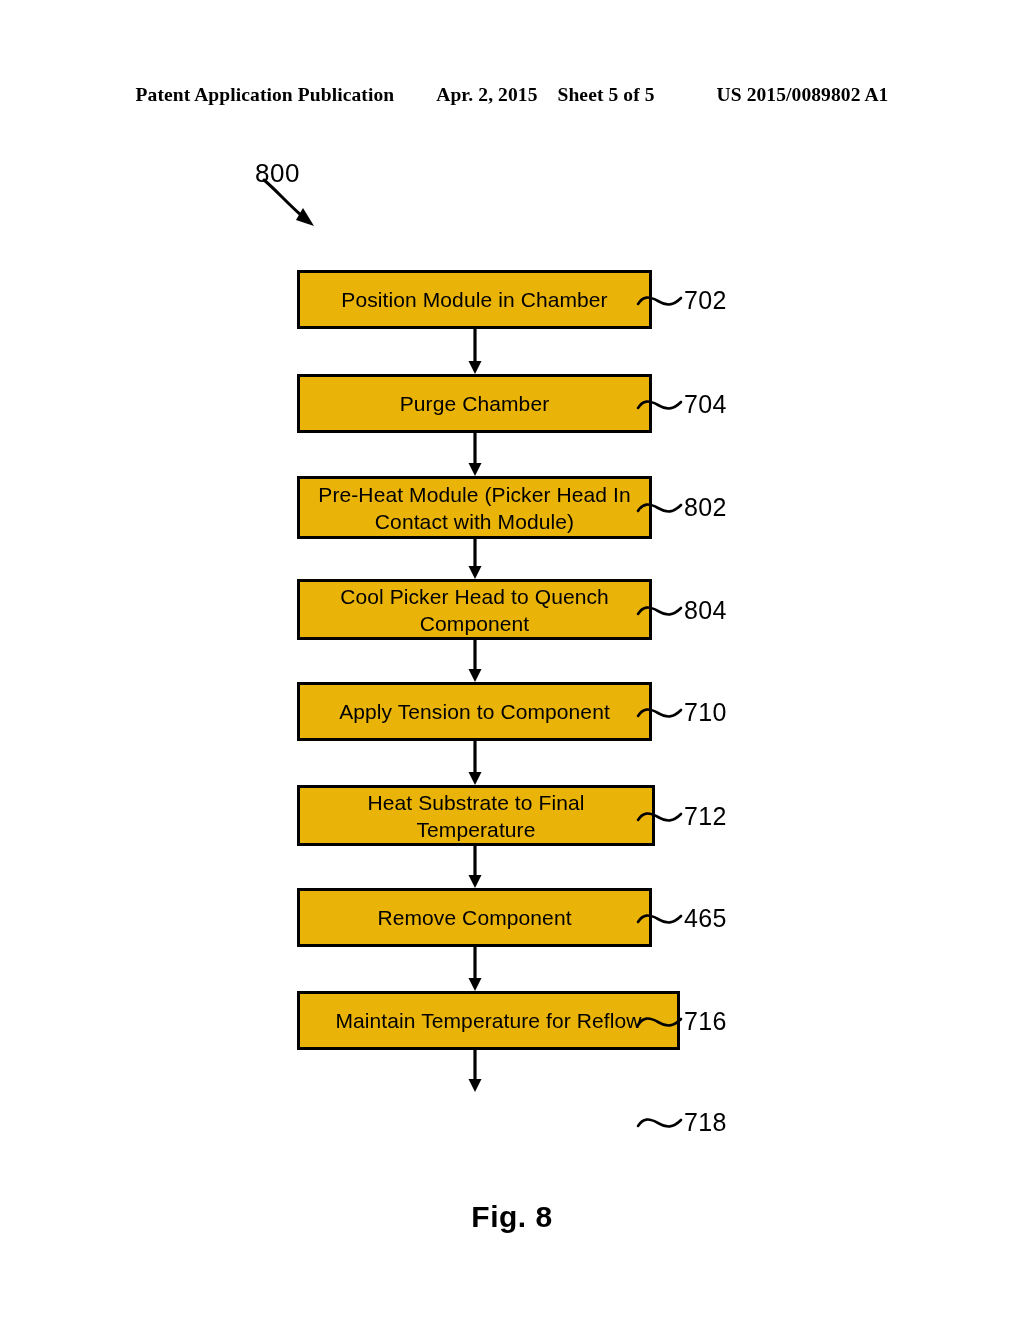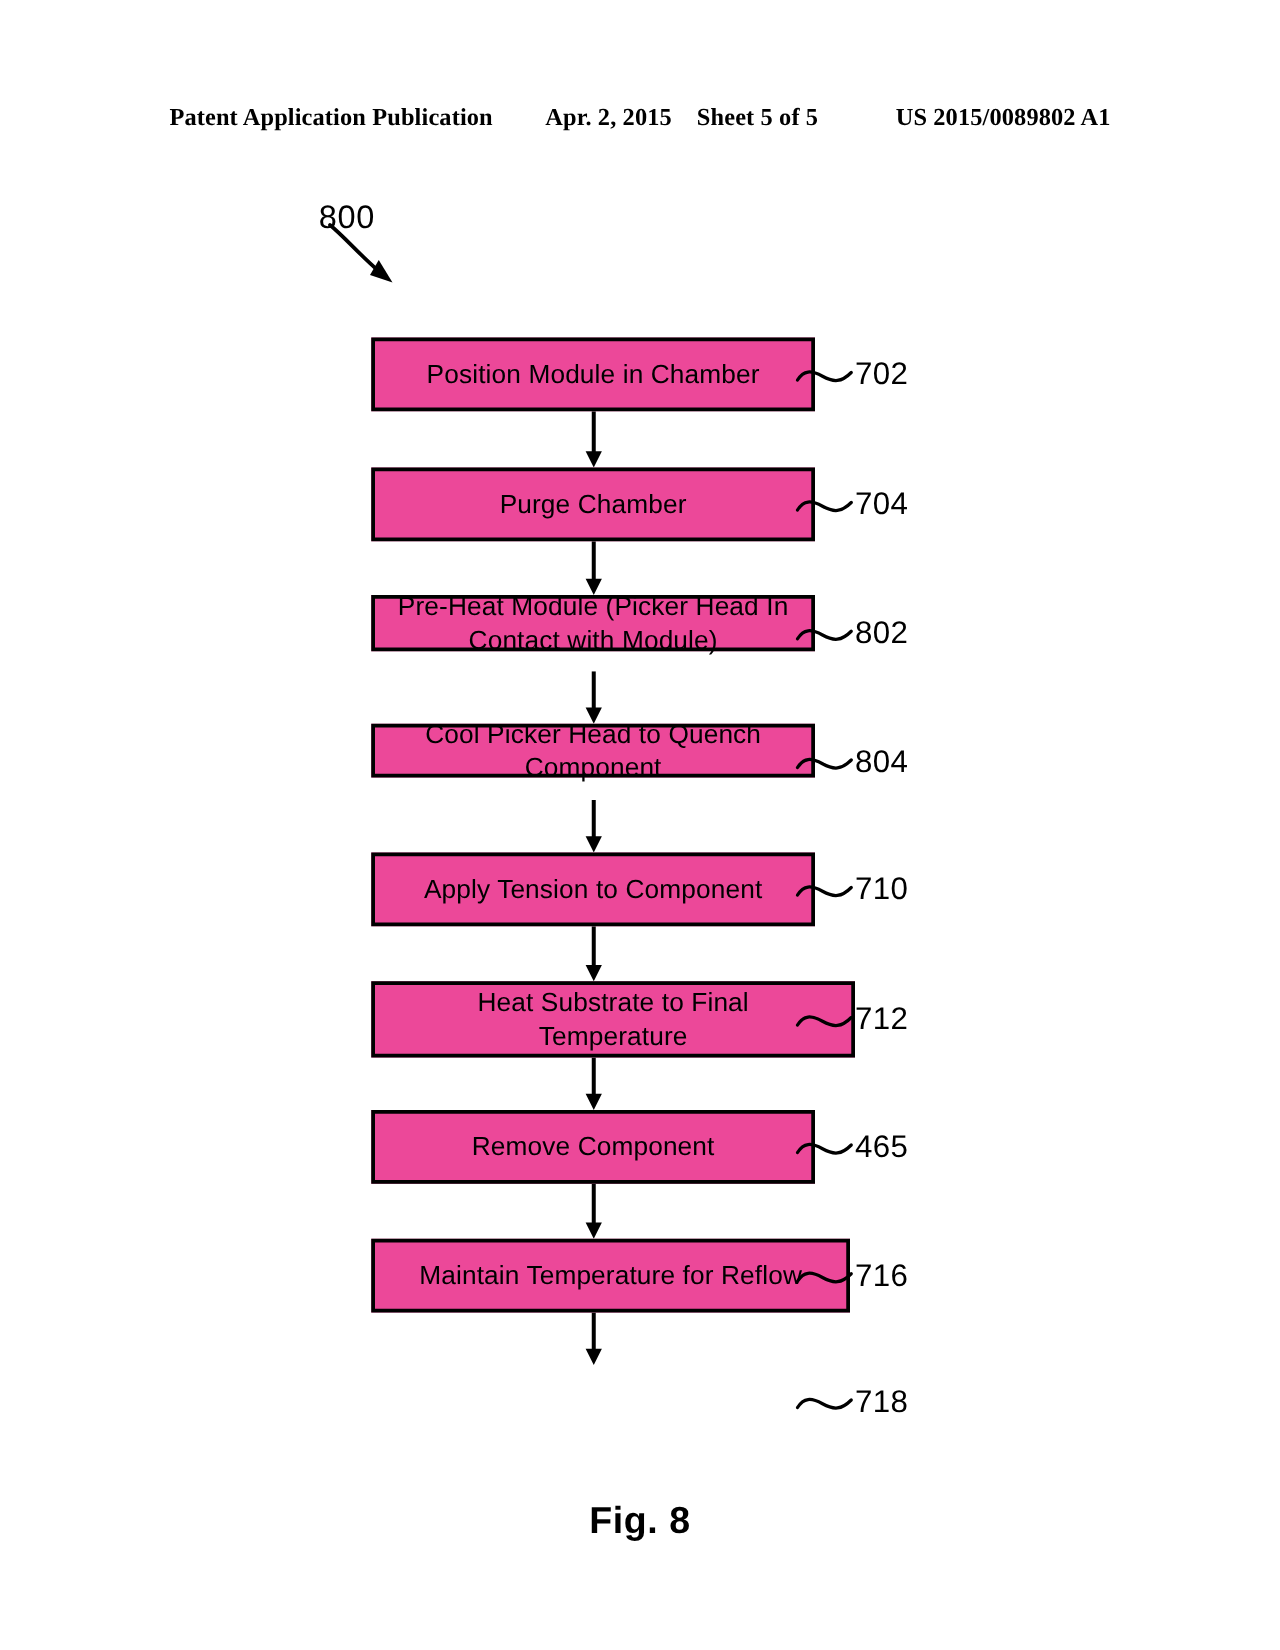--- a/index.html
+++ b/index.html
@@ -62,21 +62,21 @@
     width: 1024px;
     height: 1320px;
   }
 
   .node {
     position: absolute;
     left: 297px;
     width: 355px;
     border: 3px solid #000000;
     box-sizing: border-box;
-    background: #ec4899;
+    background: #eab308;
     display: flex;
     align-items: center;
     justify-content: center;
     text-align: center;
   }
   .node-label {
     font-size: 21px;
     line-height: 27px;
     font-family: "Liberation Sans", sans-serif;
     letter-spacing: 0.1px;
@@ -170,37 +170,37 @@
           <path d="M 2 24 C 7 16, 13 16, 22 21 C 31 26, 37 26, 45 18" stroke="#000" stroke-width="2.6" fill="none" stroke-linecap="round"></path>
         </svg></div>
       <div class="ref-num">704</div>
     </div>
     <div class="connector" style="top: 433px; left: 466px; height: 43px;">
       <svg viewBox="0 0 18 43" width="18" height="43" aria-hidden="true">
         <line x1="9" y1="0" x2="9" y2="32" stroke="#000" stroke-width="3.2"></line>
         <path d="M 2.5 30 L 15.5 30 L 9 43 Z" fill="#000"></path>
       </svg>
     </div>
-    <div class="node" style="top: 476px; height: 45px; left: 297px; width: 355px;">
+    <div class="node" style="top: 476px; height: 63px; left: 297px; width: 355px;">
       <div class="node-label">Pre-Heat Module (Picker Head In
 Contact with Module)</div>
     </div>
     <div class="ref" style="left: 636px; top: 486.5px;">
       <div class="ref-squiggle"><svg viewBox="0 0 48 40" width="48" height="40" aria-hidden="true">
           <path d="M 2 24 C 7 16, 13 16, 22 21 C 31 26, 37 26, 45 18" stroke="#000" stroke-width="2.6" fill="none" stroke-linecap="round"></path>
         </svg></div>
       <div class="ref-num">802</div>
     </div>
     <div class="connector" style="top: 537px; left: 466px; height: 42px;">
       <svg viewBox="0 0 18 42" width="18" height="42" aria-hidden="true">
         <line x1="9" y1="0" x2="9" y2="31" stroke="#000" stroke-width="3.2"></line>
         <path d="M 2.5 29 L 15.5 29 L 9 42 Z" fill="#000"></path>
       </svg>
     </div>
-    <div class="node" style="top: 579px; height: 43px; left: 297px; width: 355px;">
+    <div class="node" style="top: 579px; height: 61px; left: 297px; width: 355px;">
       <div class="node-label">Cool Picker Head to Quench
 Component</div>
     </div>
     <div class="ref" style="left: 636px; top: 589.5px;">
       <div class="ref-squiggle"><svg viewBox="0 0 48 40" width="48" height="40" aria-hidden="true">
           <path d="M 2 24 C 7 16, 13 16, 22 21 C 31 26, 37 26, 45 18" stroke="#000" stroke-width="2.6" fill="none" stroke-linecap="round"></path>
         </svg></div>
       <div class="ref-num">804</div>
     </div>
     <div class="connector" style="top: 640px; left: 466px; height: 42px;">
@@ -217,21 +217,21 @@
           <path d="M 2 24 C 7 16, 13 16, 22 21 C 31 26, 37 26, 45 18" stroke="#000" stroke-width="2.6" fill="none" stroke-linecap="round"></path>
         </svg></div>
       <div class="ref-num">710</div>
     </div>
     <div class="connector" style="top: 741px; left: 466px; height: 44px;">
       <svg viewBox="0 0 18 44" width="18" height="44" aria-hidden="true">
         <line x1="9" y1="0" x2="9" y2="33" stroke="#000" stroke-width="3.2"></line>
         <path d="M 2.5 31 L 15.5 31 L 9 44 Z" fill="#000"></path>
       </svg>
     </div>
-    <div class="node" style="top: 785px; height: 61px; left: 297px; width: 387px;">
+    <div class="node" style="top: 785px; height: 61px; left: 297px; width: 358px;">
       <div class="node-label">Heat Substrate to Final
 Temperature</div>
     </div>
     <div class="ref" style="left: 636px; top: 795.5px;">
       <div class="ref-squiggle"><svg viewBox="0 0 48 40" width="48" height="40" aria-hidden="true">
           <path d="M 2 24 C 7 16, 13 16, 22 21 C 31 26, 37 26, 45 18" stroke="#000" stroke-width="2.6" fill="none" stroke-linecap="round"></path>
         </svg></div>
       <div class="ref-num">712</div>
     </div>
     <div class="connector" style="top: 846px; left: 466px; height: 42px;">

